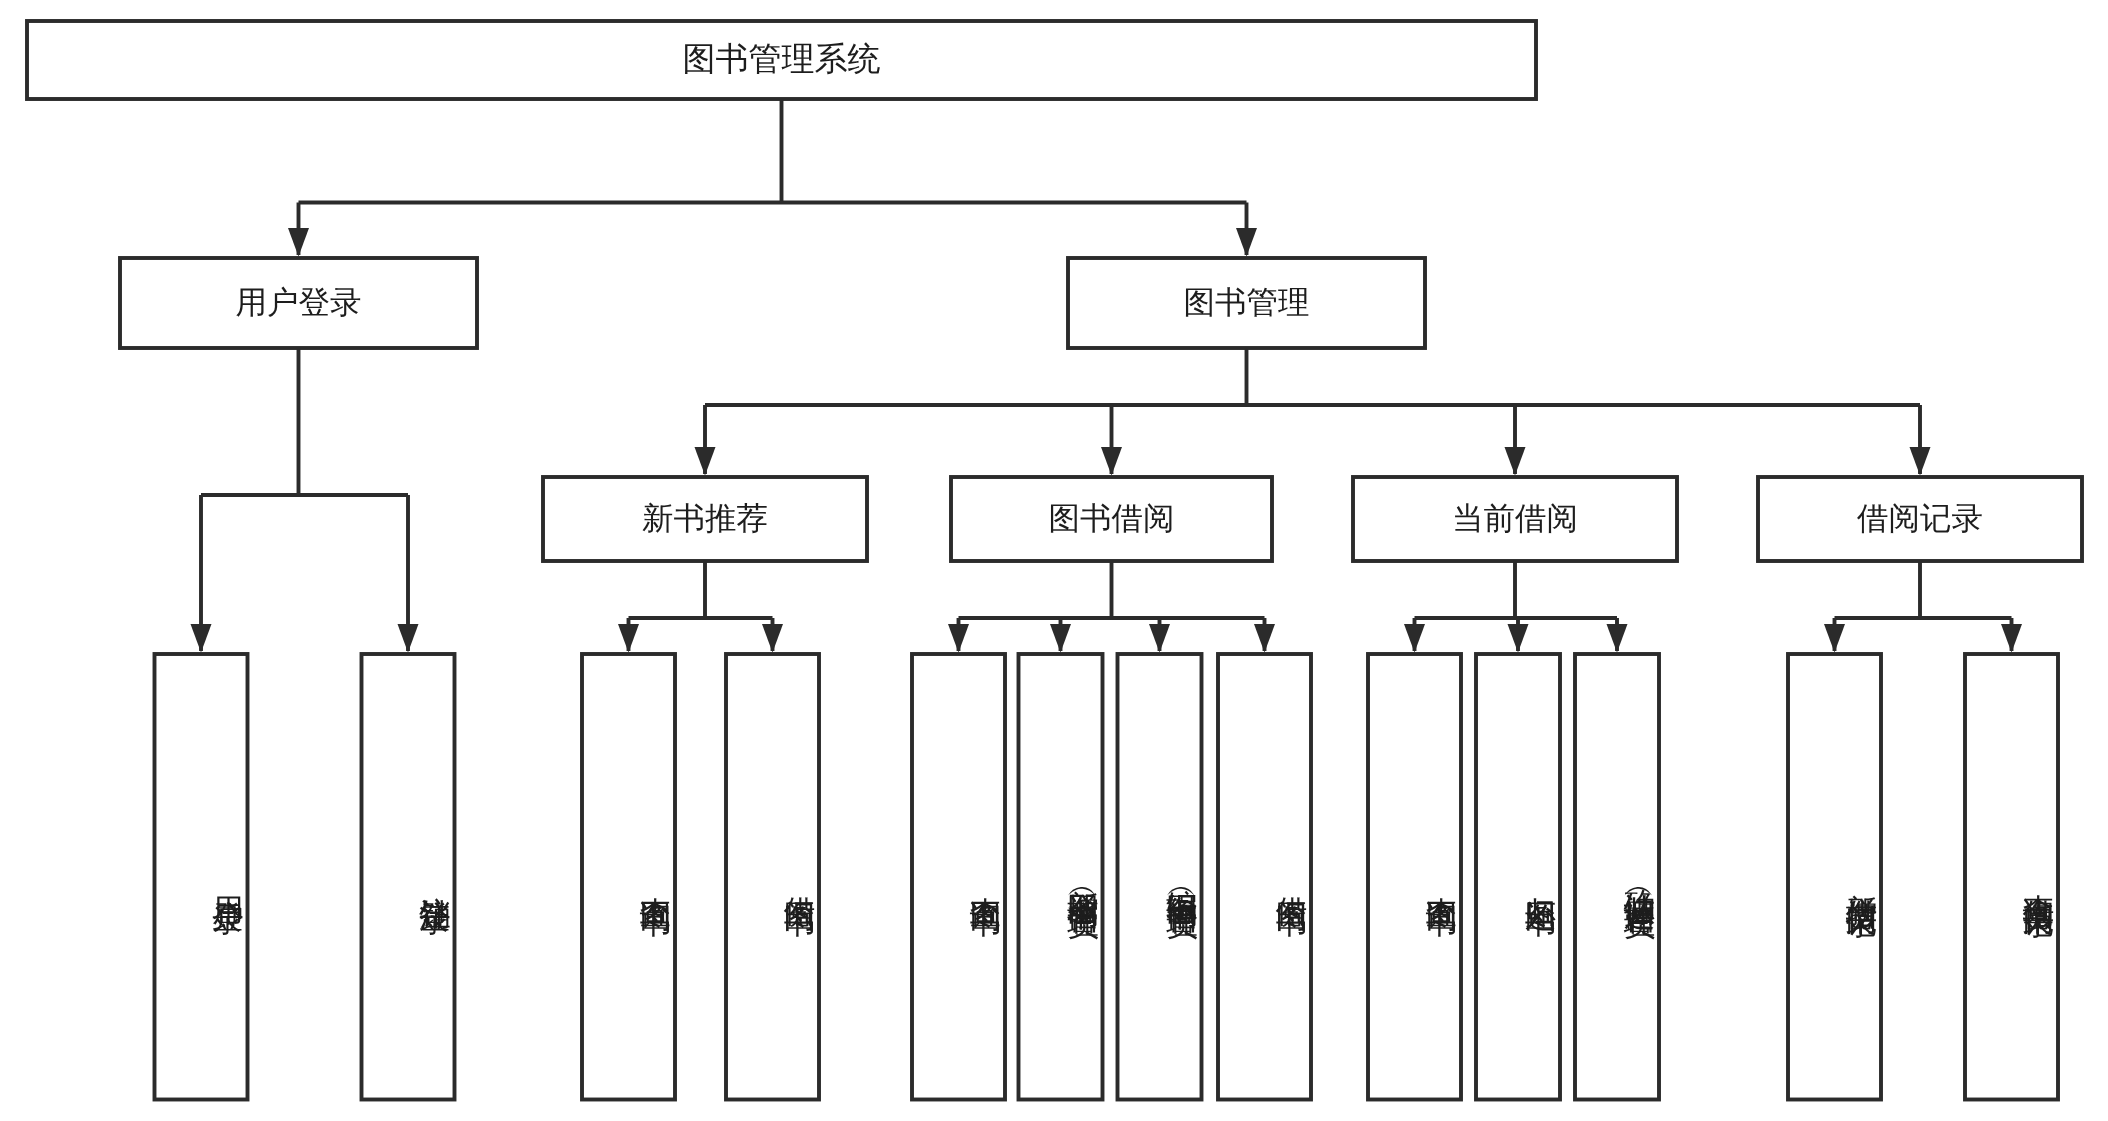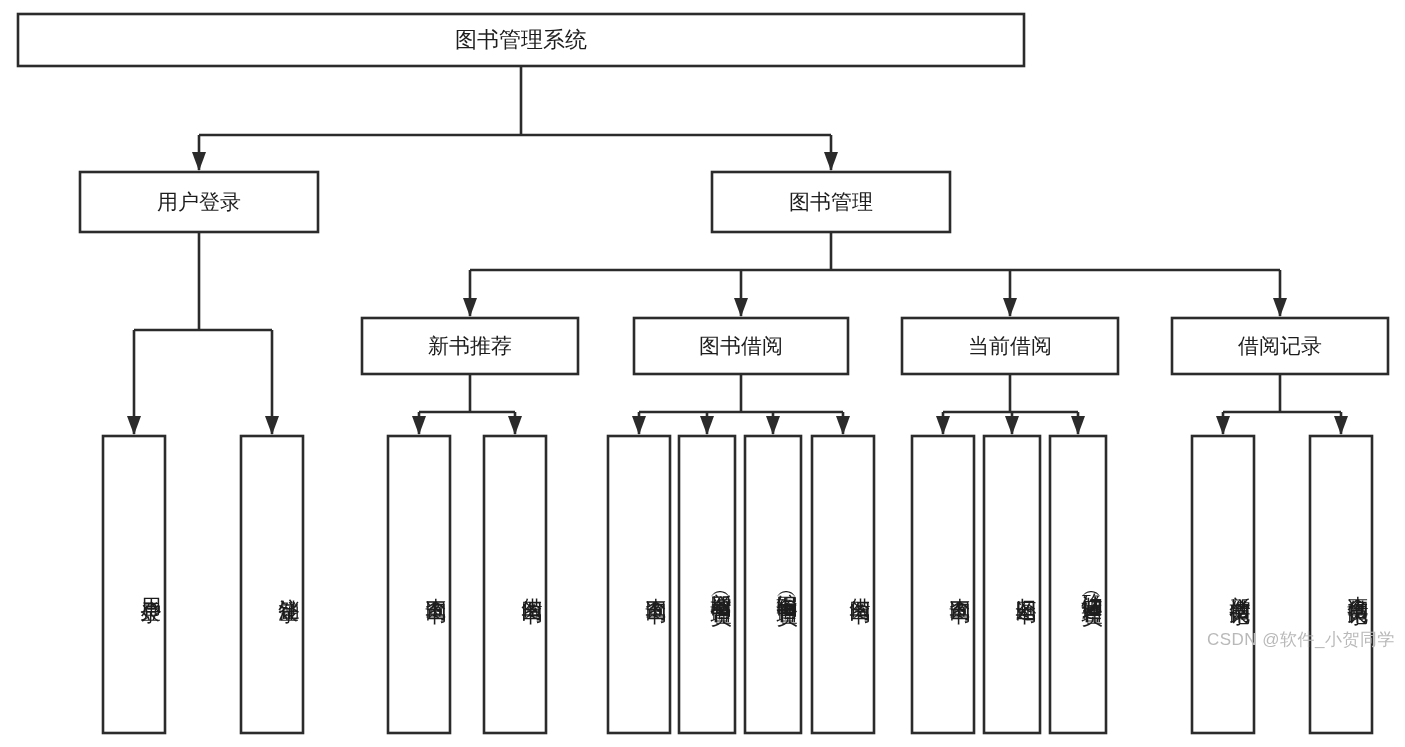--- a/index.html
+++ b/index.html
@@ -148,14 +148,13 @@
       <div class="vert-label" style="left: 679px; top: 444px; width: 56px; height: 281px;">新增图书（管理员）</div>
       <div class="vert-label" style="left: 745px; top: 444px; width: 56px; height: 281px;">编辑图书（管理员）</div>
       <div class="vert-label" style="left: 812px; top: 444px; width: 62px; height: 281px;">借阅图书</div>
       <div class="vert-label" style="left: 912px; top: 444px; width: 62px; height: 281px;">查询图书</div>
       <div class="vert-label" style="left: 984px; top: 444px; width: 56px; height: 281px;">归还图书</div>
       <div class="vert-label" style="left: 1050px; top: 444px; width: 56px; height: 281px;">确认归还（管理员）</div>
       <div class="vert-label" style="left: 1192px; top: 444px; width: 62px; height: 281px;">新增借阅记录</div>
       <div class="vert-label" style="left: 1310px; top: 444px; width: 62px; height: 281px;">查询借阅记录</div>
     </div>
 
-  <div class="watermark">CSDN @软件_小贺同学</div>
 </div>
 
 </body></html>

